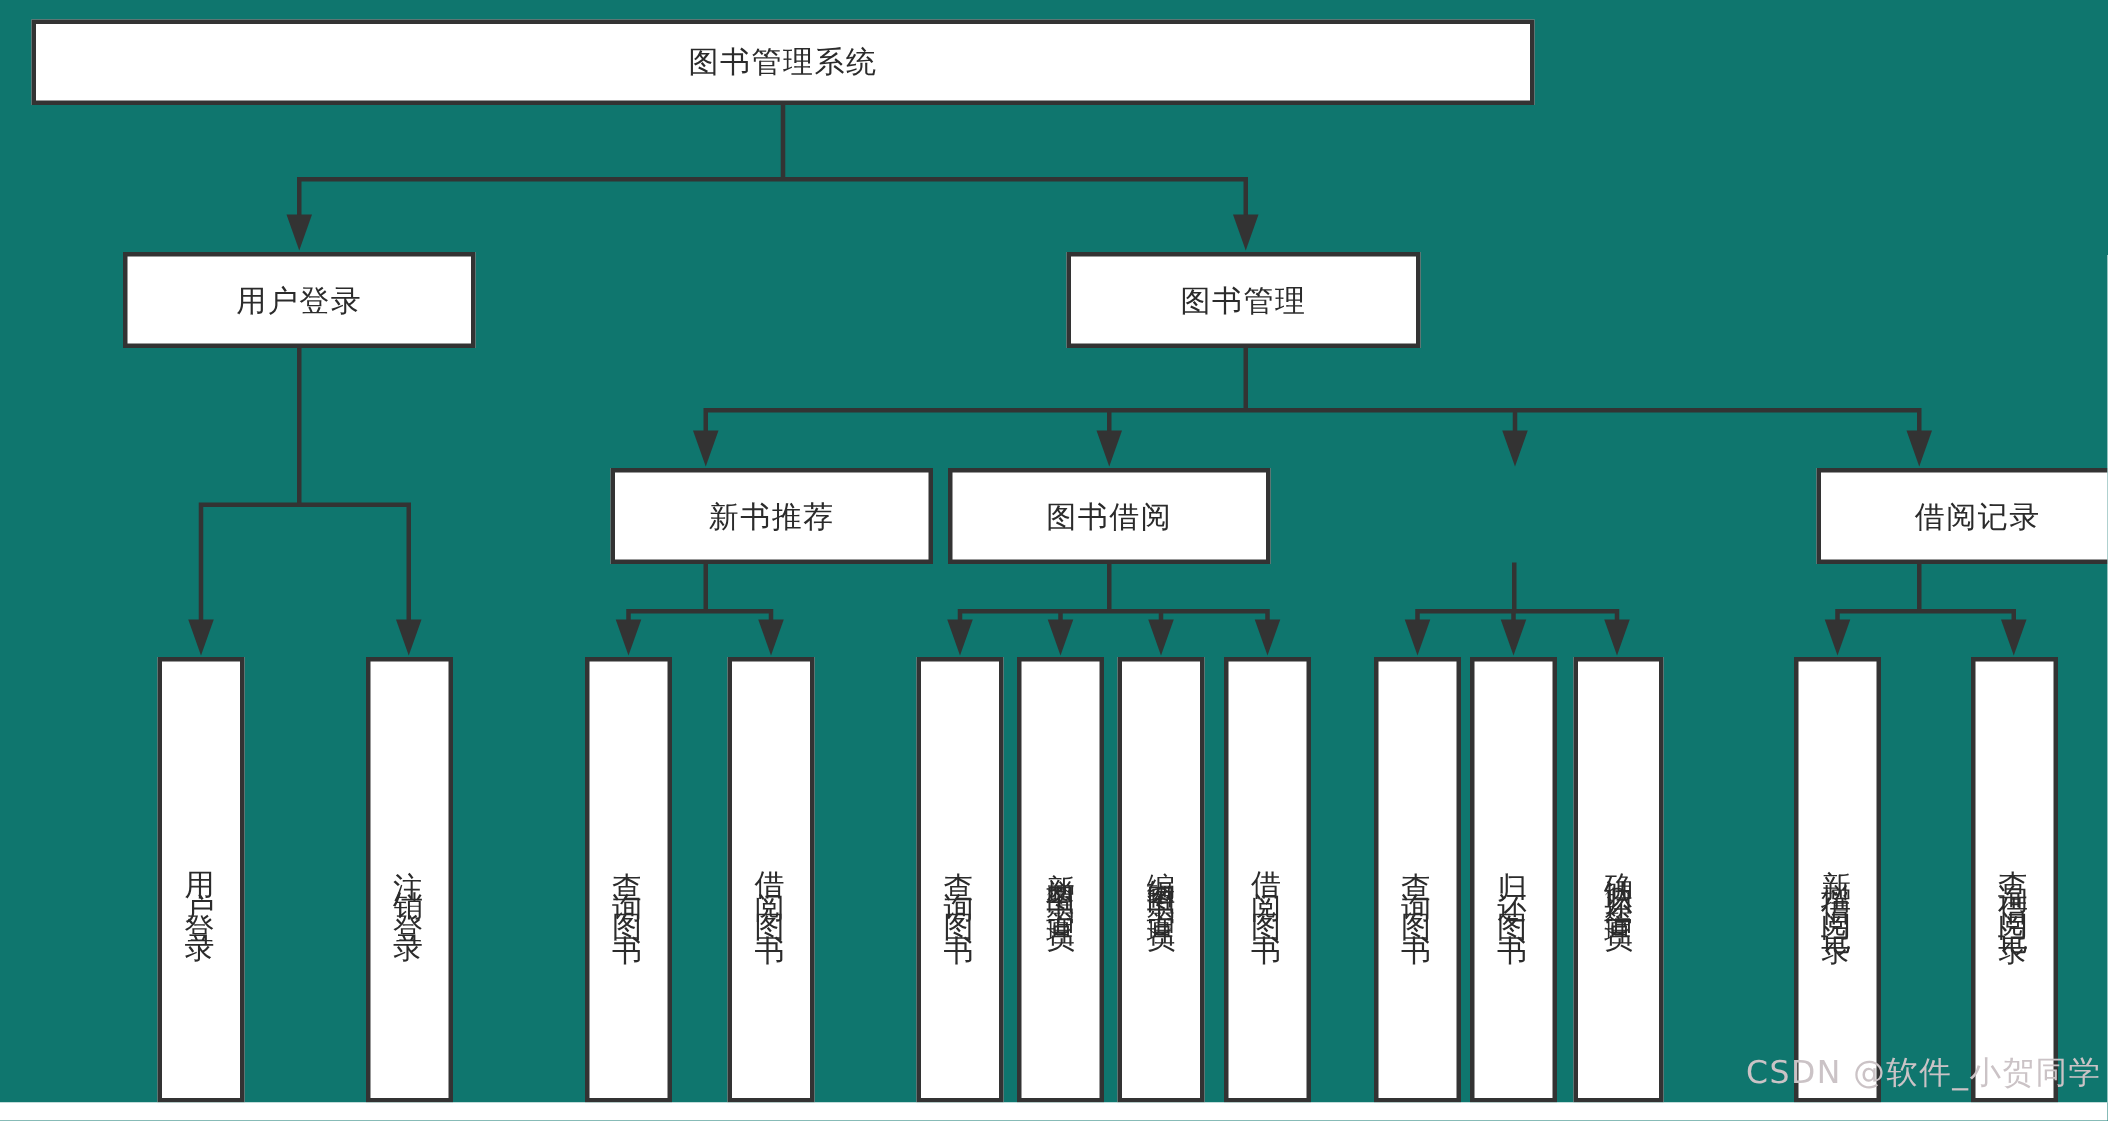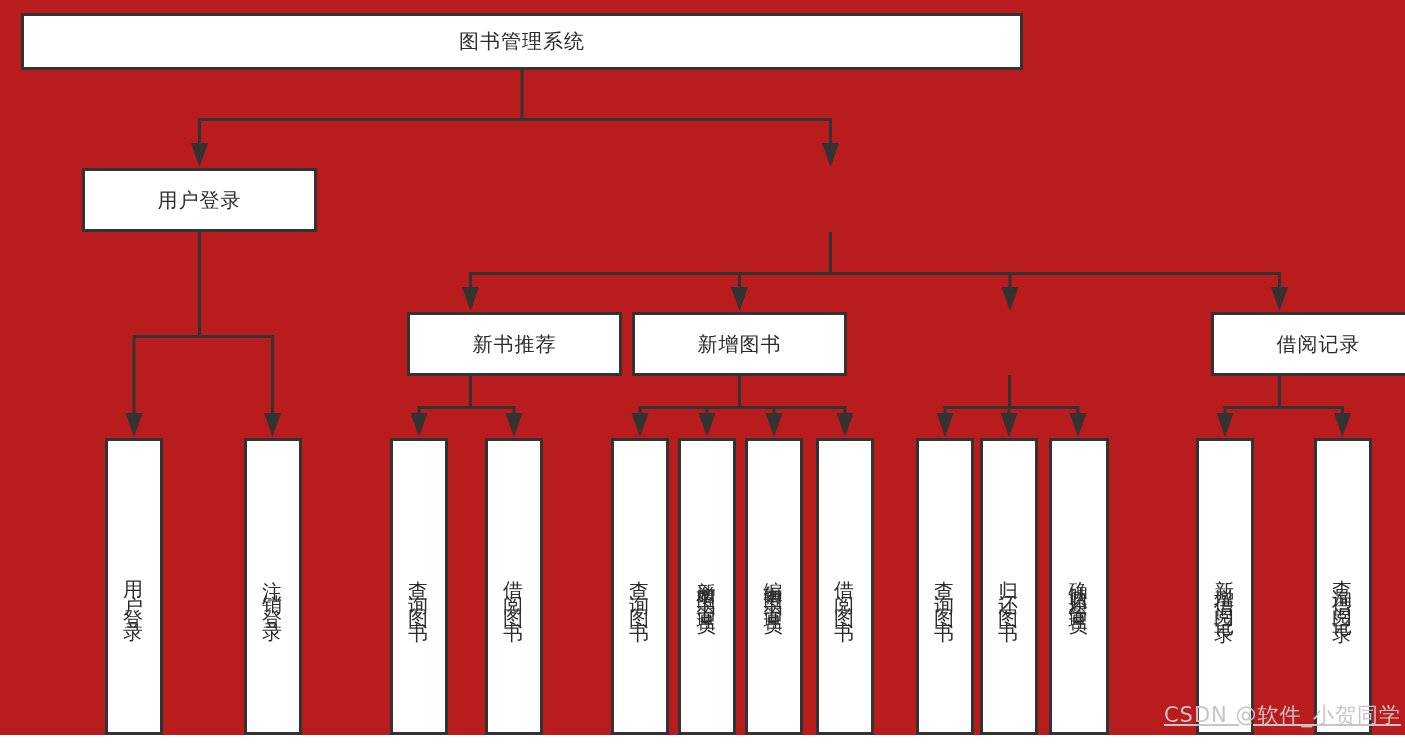--- a/index.html
+++ b/index.html
@@ -1,20 +1,20 @@
 <!DOCTYPE html>
 <html><head>
 <meta charset="utf-8">
 <style>
   html, body { margin: 0; padding: 0; background: #ffffff; }
   .stage {
     position: relative;
     width: 1405px;
     height: 735px;
-    background: #b91c1c;
+    background: #0f766e;
     font-family: "DejaVu Sans", "Liberation Sans", sans-serif;
     overflow: hidden;
   }
   .connector-layer {
     position: absolute;
     left: 0; top: 0;
     width: 1405px; height: 747px;
     z-index: 1;
   }
   .node {
@@ -43,21 +43,20 @@
   .vbox.v10 span { font-size: 19px; letter-spacing: 5px; margin-top: 4px; }
   .watermark {
     position: absolute;
     right: 4px;
     bottom: 6px;
     font-size: 21px;
     letter-spacing: 1px;
     color: #cbc3c6;
     z-index: 3;
     pointer-events: none;
-    text-decoration: underline;
   }
 </style>
 </head>
 <body>
 
 <div class="stage">
 
   <svg class="connector-layer" viewBox="0 0 1405 747" xmlns="http://www.w3.org/2000/svg">
     <g stroke="#333333" stroke-width="3" fill="none">
       <path d="M522,68 V119.5 M198,119.5 H832 M199.5,118 V146 M830.5,118 V146"></path>
@@ -91,26 +90,29 @@
     </g>
   </svg>
 
   <div class="node hbox" style="left:21px; top:13px; width:1002px; height:57px;">
     <span>图书管理系统</span>
   </div>
 
   <div class="node hbox" style="left:82px; top:168px; width:235px; height:64px;">
     <span>用户登录</span>
   </div>
+  <div class="node hbox" style="left:711px; top:168px; width:236px; height:64px;">
+    <span>图书管理</span>
+  </div>
 
   <div class="node hbox" style="left:363px; top:312px; width:215px; height:64px;margin-left:44px;">
     <span>新书推荐</span>
   </div>
   <div class="node hbox" style="left:632px; top:312px; width:215px; height:64px;">
-    <span>新增图书</span>
+    <span>图书借阅</span>
   </div>
   <div class="node hbox" style="left:1172px; top:312px; width:215px; height:64px;margin-left:39px;">
     <span>借阅记录</span>
   </div>
 
   <div class="node vbox" style="left:105px;">
     <span>用户登录</span>
   </div>
   <div class="node vbox" style="left:244px;">
     <span>注销登录</span>

